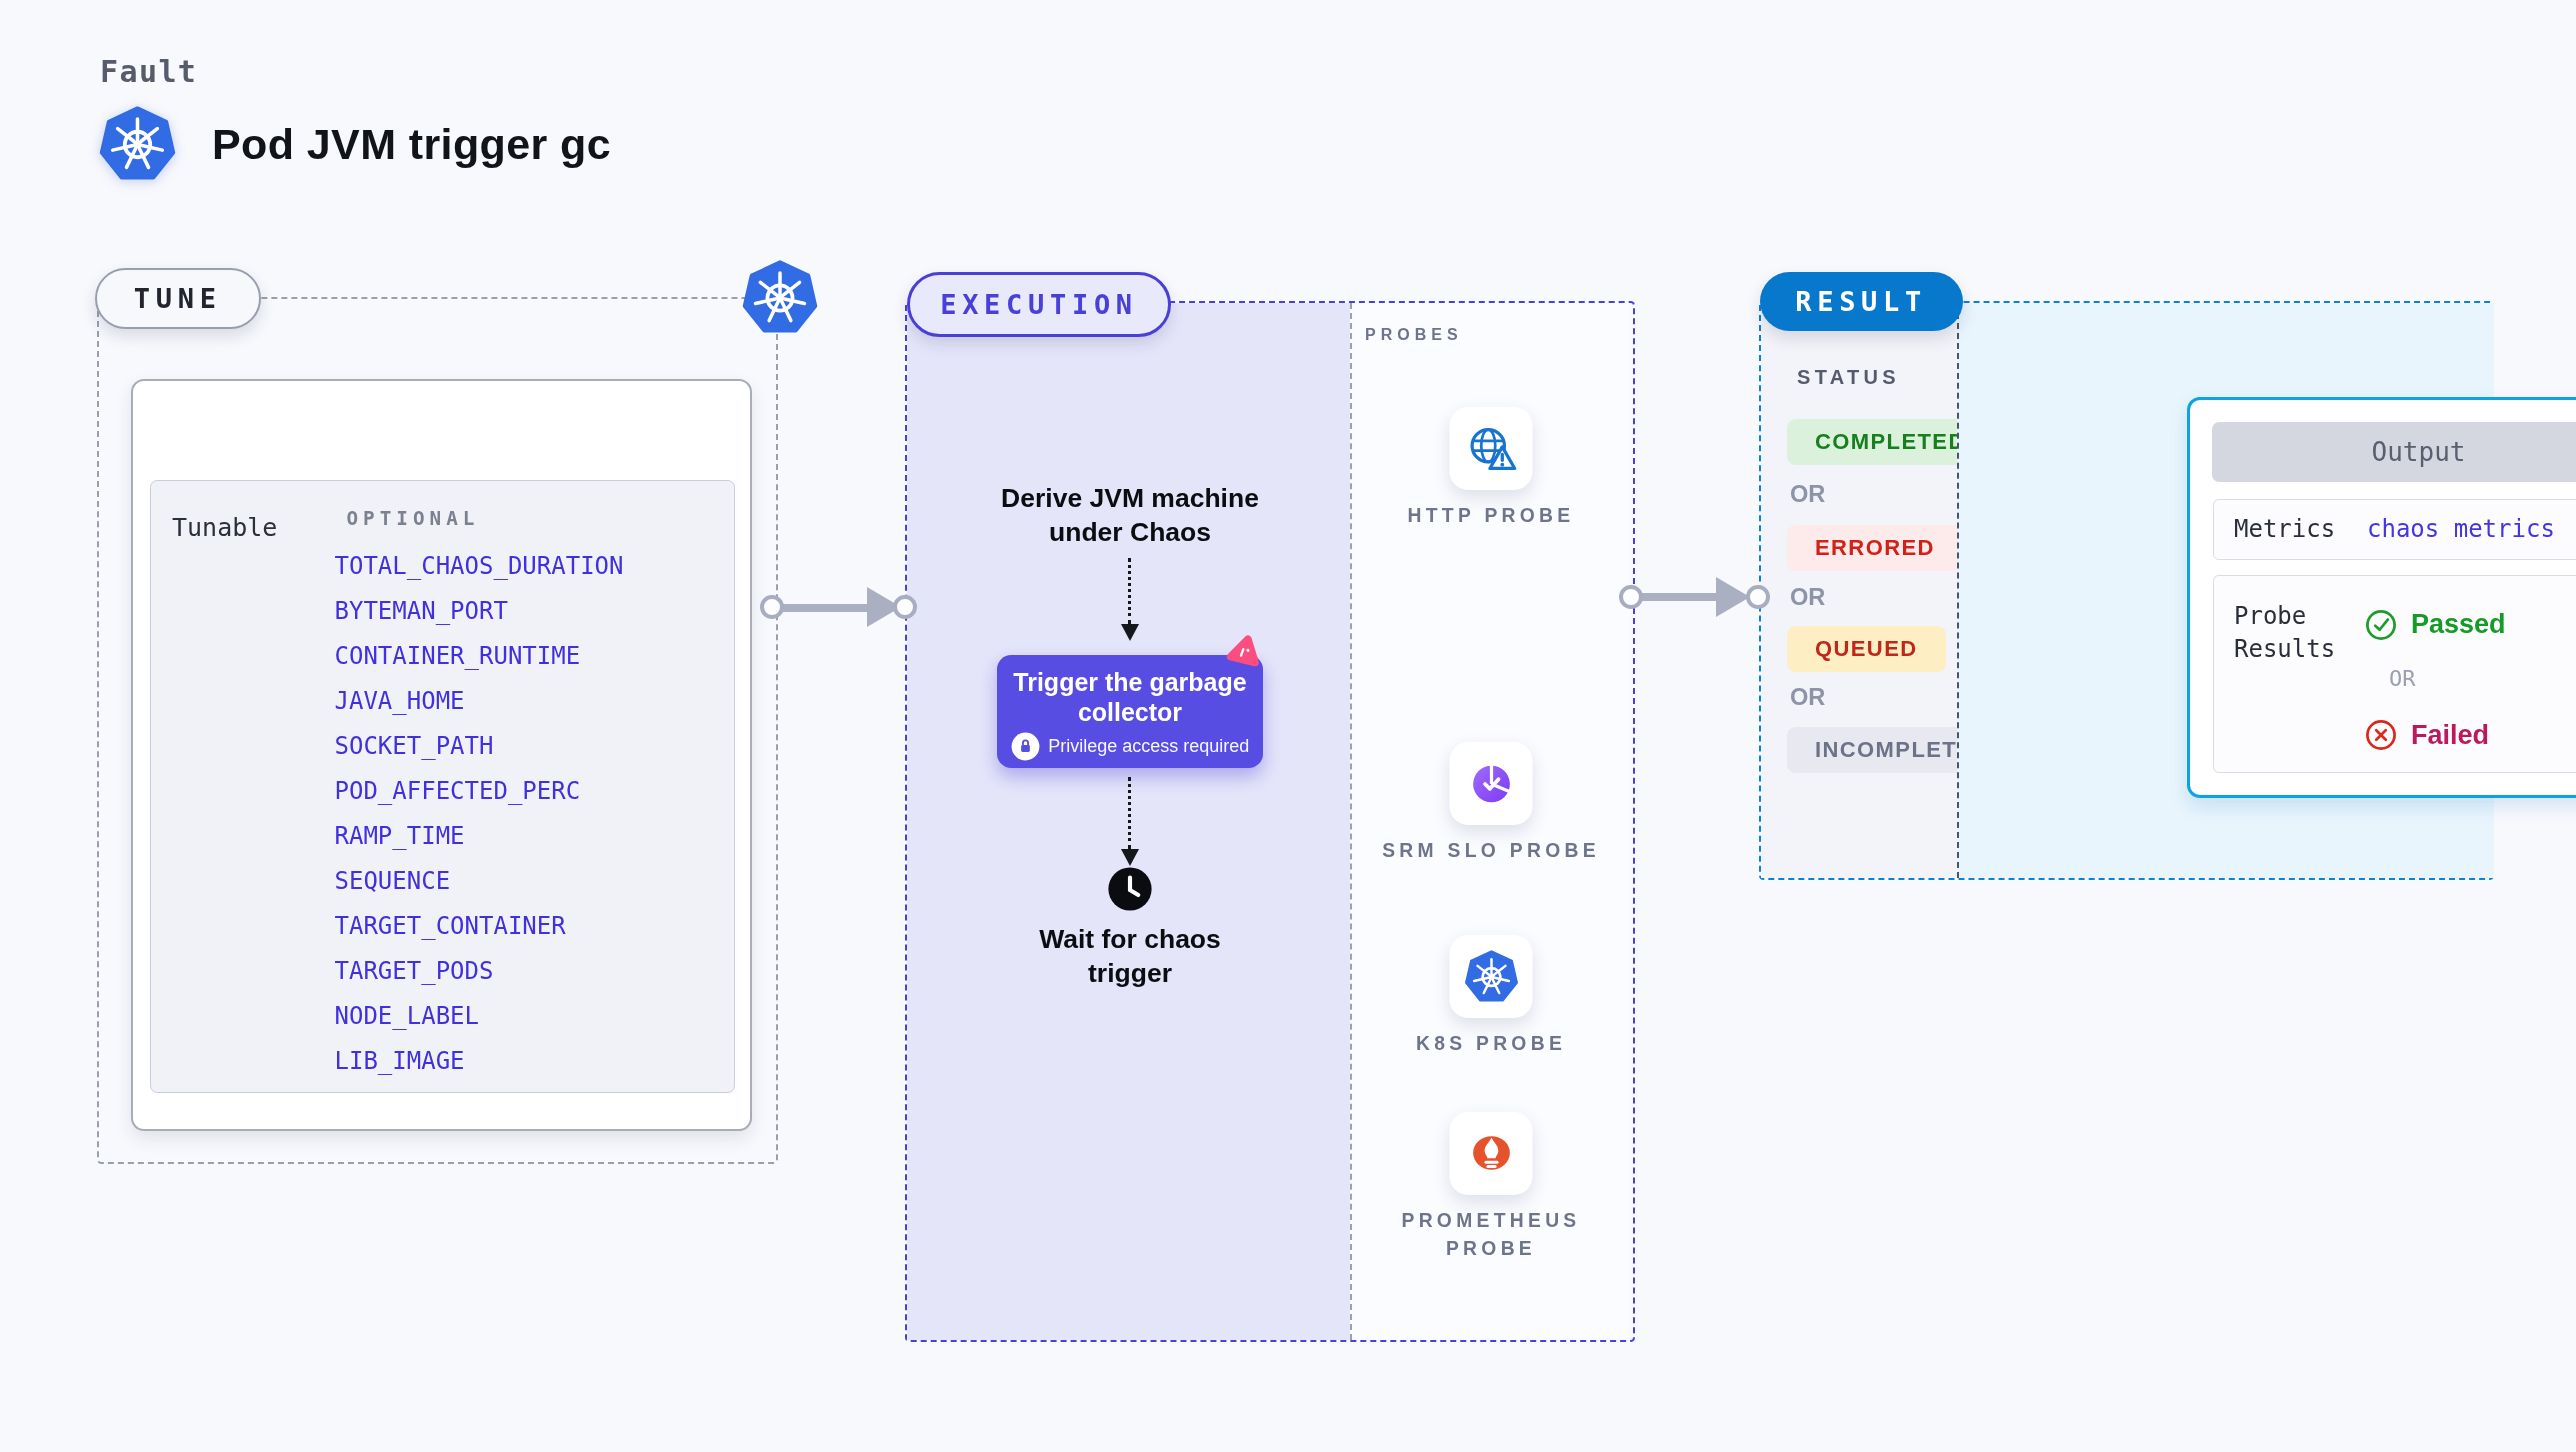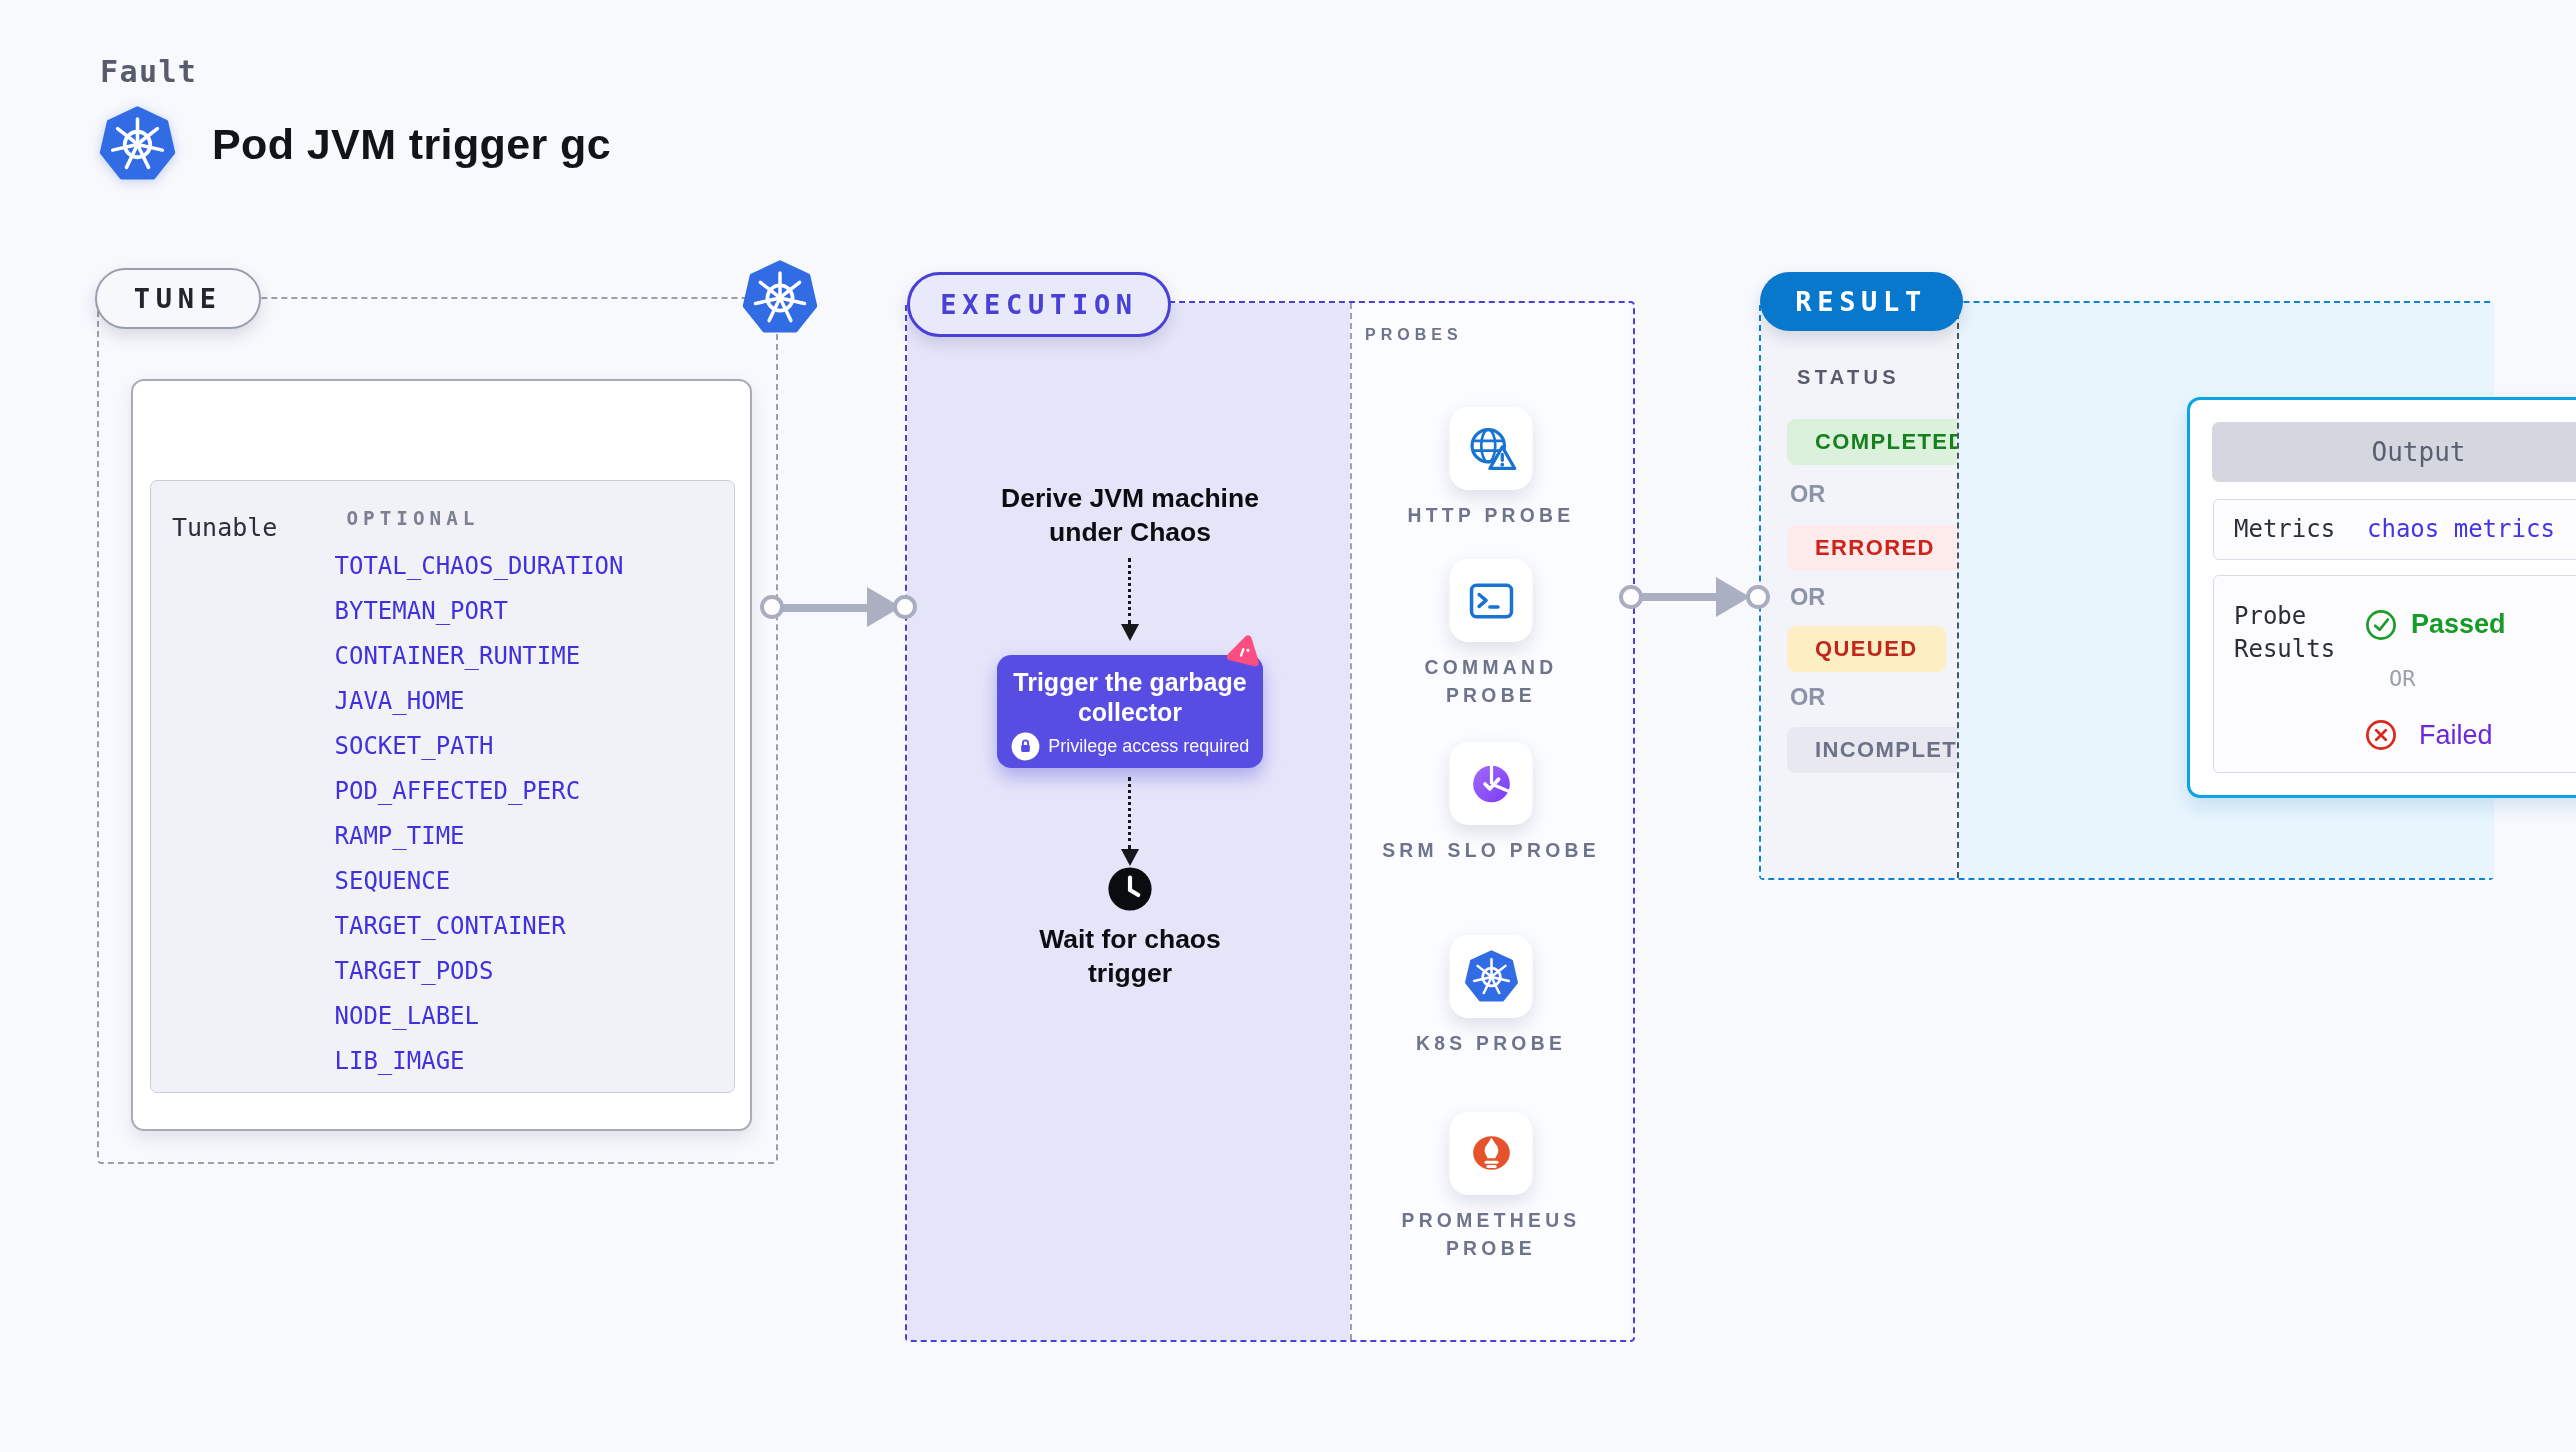--- a/index.html
+++ b/index.html
@@ -95,21 +95,21 @@
                border:1.4px solid #d9dce6;border-radius:5.7px;}
   .metrics-label{position:absolute;left:20px;top:15px;font-size:24px;color:#2a2e38;}
   .metrics-value{position:absolute;left:153px;top:15px;font-size:24px;color:#4334e4;}
   .probe-results-row{position:absolute;left:23px;top:175px;width:411px;height:196px;background:#fcfcfe;
                      border:1.4px solid #d9dce6;border-radius:5.7px;}
   .pr-label{position:absolute;left:20px;top:24px;width:122px;font-size:24px;line-height:33px;color:#2a2e38;}
   .pr-passed{position:absolute;left:150px;top:31.5px;display:flex;align-items:center;gap:13px;}
   .pr-failed{position:absolute;left:150px;top:142px;display:flex;align-items:center;gap:13px;}
   .pr-or{position:absolute;left:175px;top:90px;font-size:22px;color:#9aa0b2;}
   .passed-text{font-size:27px;font-weight:700;color:#169a28;}
-  .failed-text{font-size:27px;font-weight:400;color:#6d28d9;margin-left:8px;}
+  .failed-text{font-size:27px;font-weight:700;color:#be185d;}
   .pr-icon{width:34px;height:34px;}
 </style>
 </head>
 <body>
 
 <svg width="0" height="0" style="position:absolute" aria-hidden="true">
   <defs>
     <linearGradient id="slograd" x1="0" y1="0" x2="1" y2="1">
       <stop offset="0" stop-color="#a06bfb"></stop>
         <stop offset="1" stop-color="#7c3bf2"></stop>
@@ -258,28 +258,20 @@
 
       <div class="probe" style="top:104px;">
         <div class="probe-card">
           <svg viewBox="0 0 76 76" width="54" height="54">
               <use href="#sym-globe-alert"></use>
             </svg>
         </div>
         <div class="probe-name">HTTP PROBE</div>
       </div>
 
-      <div class="probe" style="top:256px;">
-        <div class="probe-card">
-          <svg viewBox="0 0 76 76" width="54" height="54">
-              <use href="#sym-terminal"></use>
-            </svg>
-        </div>
-        <div class="probe-name">COMMAND PROBE</div>
-      </div>
 
       <div class="probe" style="top:439px;">
         <div class="probe-card">
           <svg viewBox="0 0 76 76" width="54" height="54">
               <use href="#sym-slo"></use>
             </svg>
         </div>
         <div class="probe-name">SRM SLO PROBE</div>
       </div>
 

